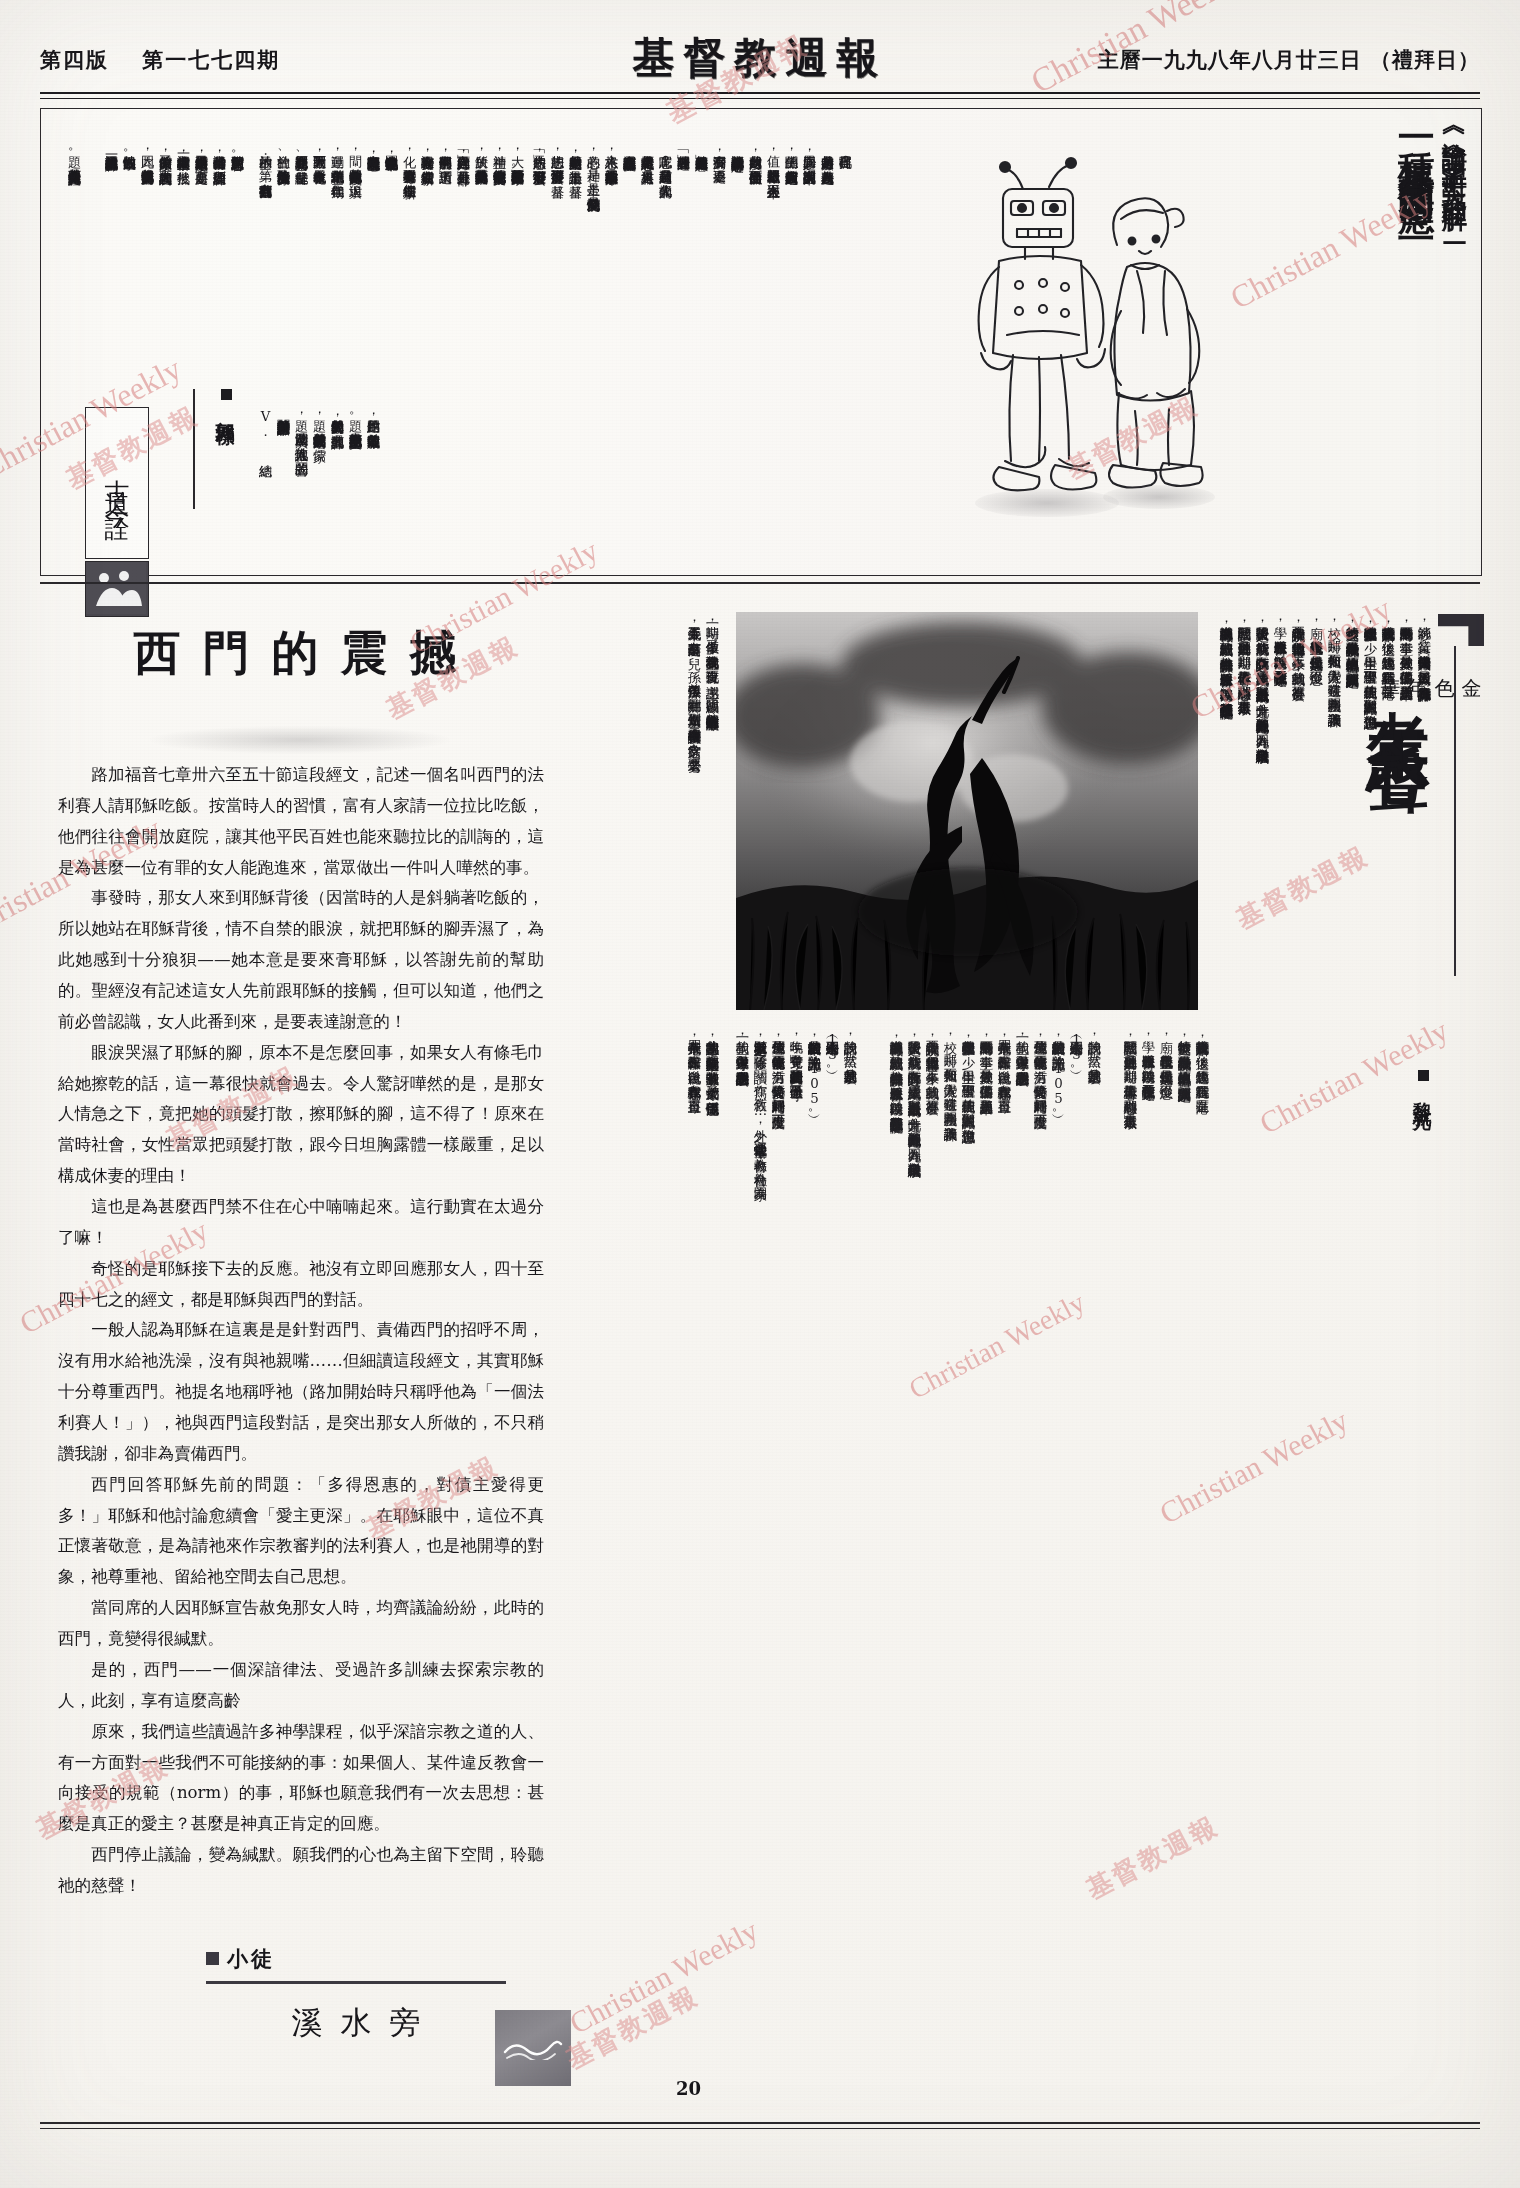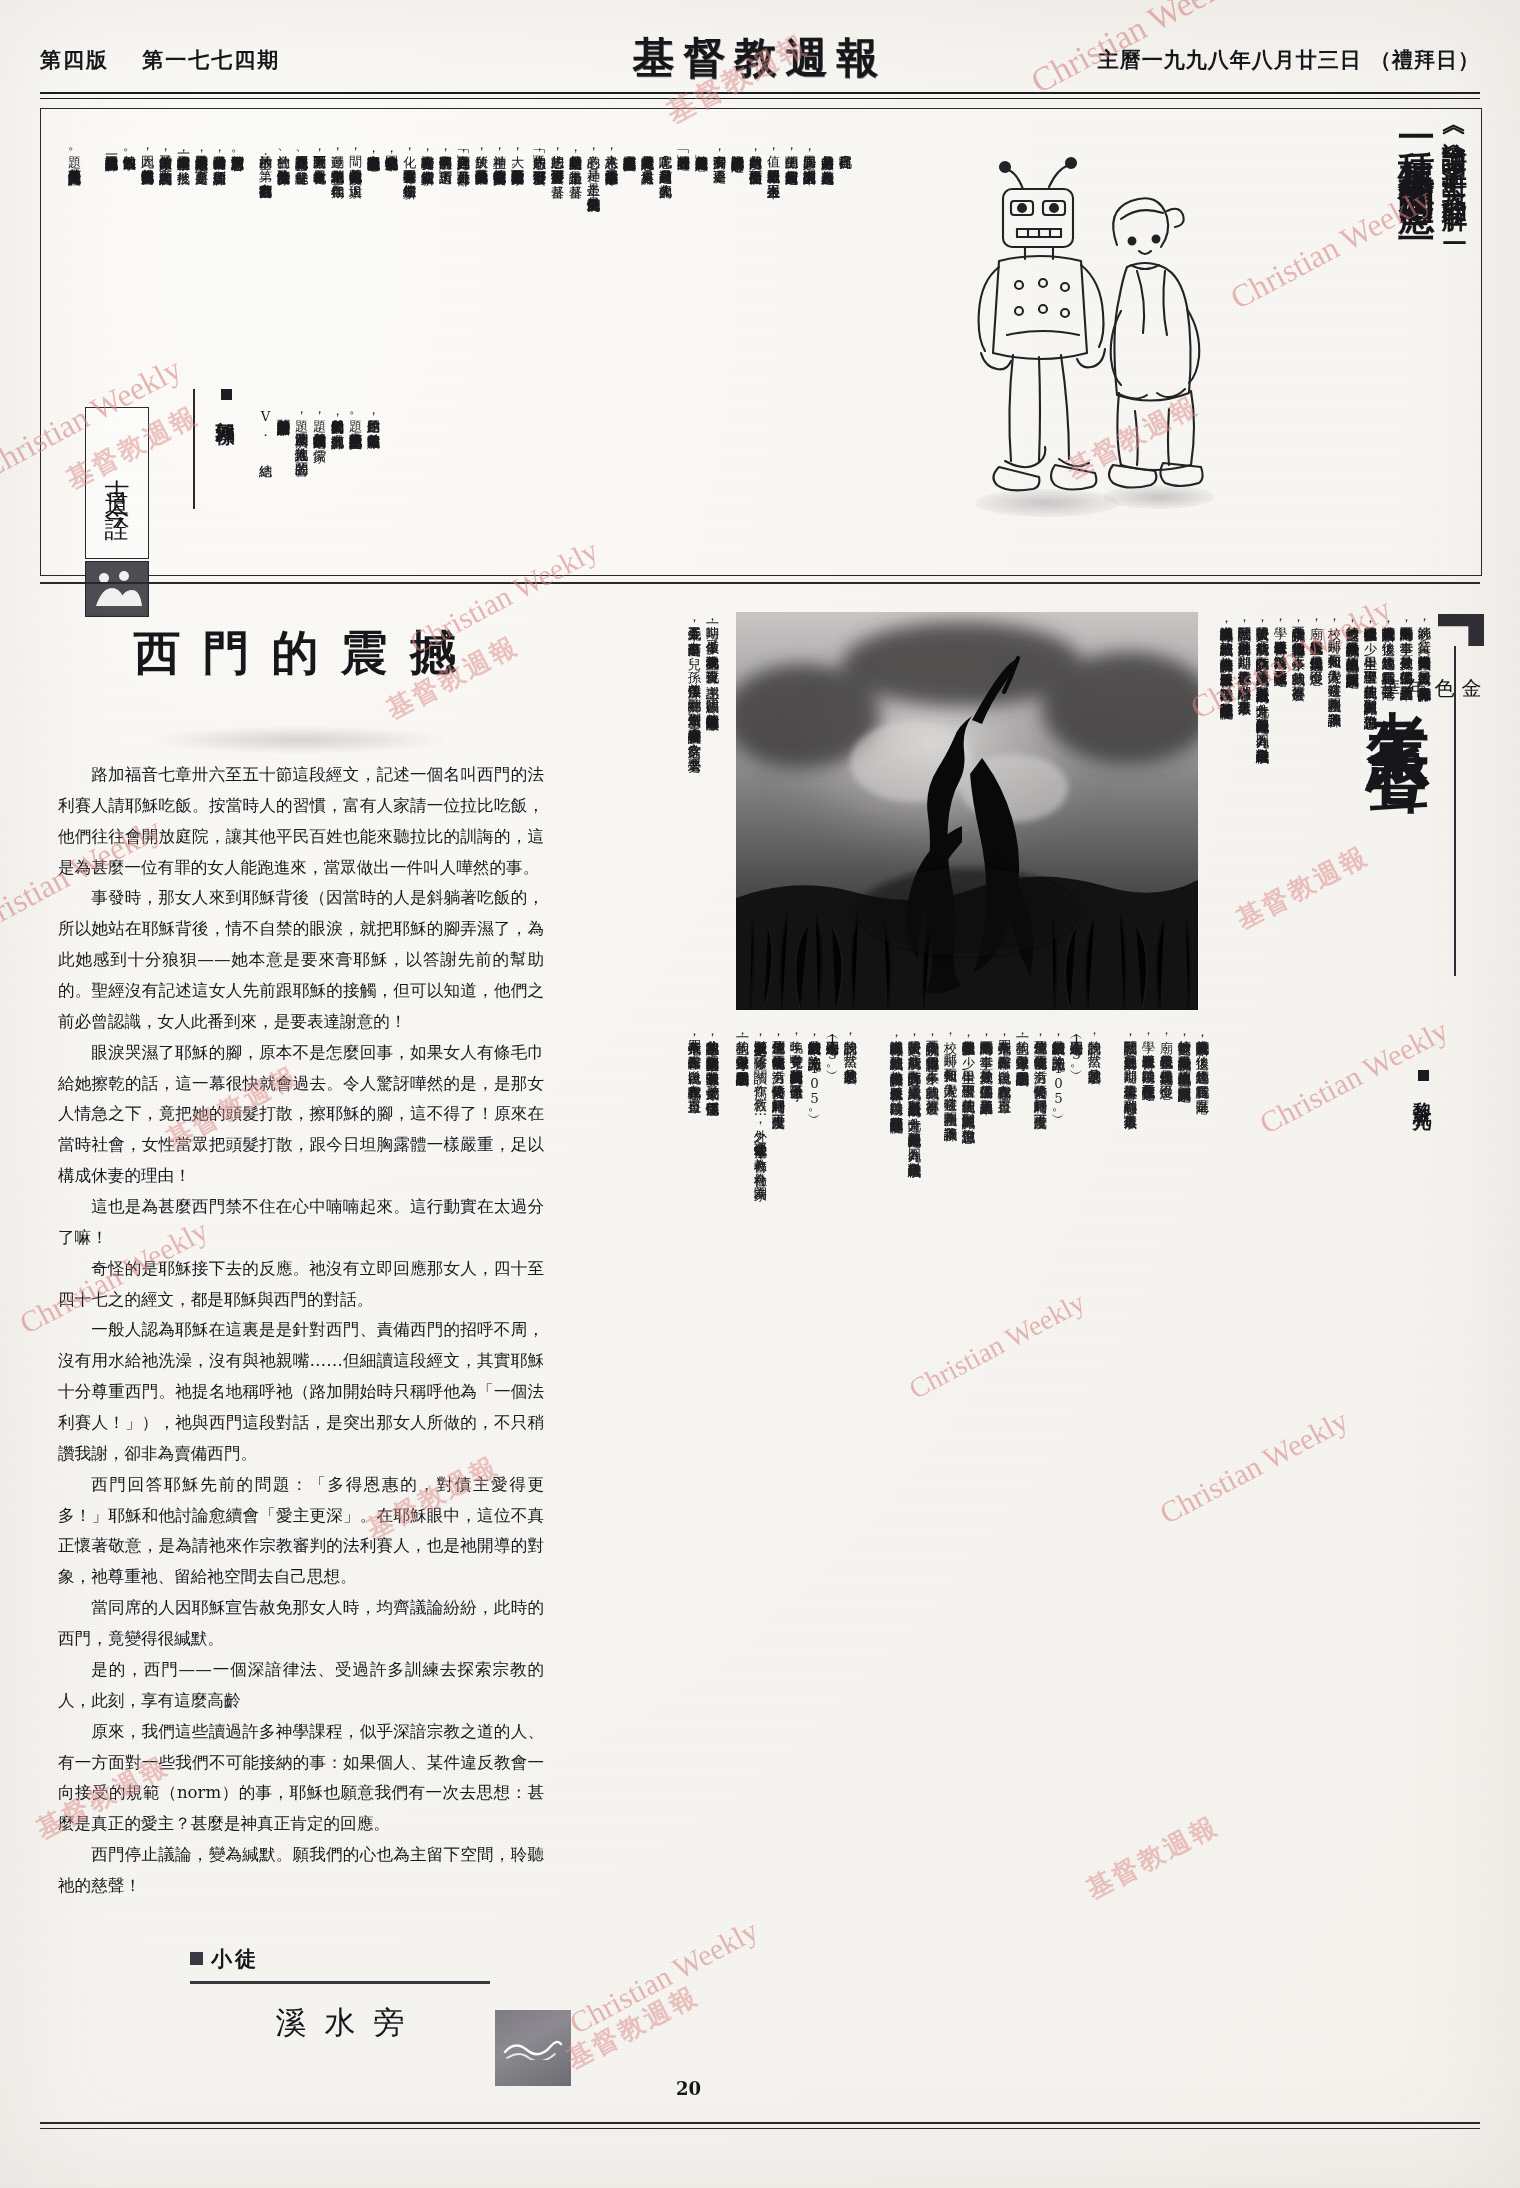--- a/index.html
+++ b/index.html
@@ -75,21 +75,21 @@
   .a2-title{position:absolute;left:20px;top:22px;width:470px;text-align:center;
     font-size:47px;font-weight:700;letter-spacing:22px;font-family:"DejaVu Serif",serif;
     text-indent:22px;}
   .a2-sub{position:absolute;left:20px;top:100px;width:470px;text-align:center;
     font-size:22px;letter-spacing:4px;font-family:"DejaVu Serif",serif;}
   .a2-subshade{position:absolute;left:110px;top:126px;width:300px;height:28px;
     background:radial-gradient(ellipse at center, rgba(90,88,92,.22) 0%, rgba(90,88,92,0) 72%);}
   .a2-body{position:absolute;left:18px;top:160px;width:486px;font-size:16.6px;line-height:1.86;
     text-align:justify;font-family:"DejaVu Serif",serif;color:#19181c;}
   .a2-body p{margin:0 0 0 0;text-indent:2em;}
-  .a2-foot{position:absolute;left:150px;top:1345px;width:340px;}
+  .a2-foot{position:absolute;left:166px;top:1345px;width:340px;}
   .a2-foot .bl{font-size:21px;font-weight:700;letter-spacing:3px;}
   .a2-foot .bl .sq2{display:inline-block;width:13px;height:13px;background:#3a3840;
     margin-right:8px;vertical-align:1px;}
   .a2-foot .hr{margin-top:8px;width:300px;height:3px;background:#3b3940;}
   .a2-foot .nm{margin-top:18px;text-align:center;width:300px;font-size:31px;letter-spacing:18px;
     text-indent:18px;font-family:"DejaVu Serif",serif;}
   .a2-stamp{position:absolute;left:455px;top:1410px;width:76px;height:76px;
     background:linear-gradient(150deg,#7e7c82 0%,#8d8b91 40%,#6f6d74 100%);}
   .a2-stamp .wave{position:absolute;left:8px;top:26px;width:60px;height:24px;}
 

